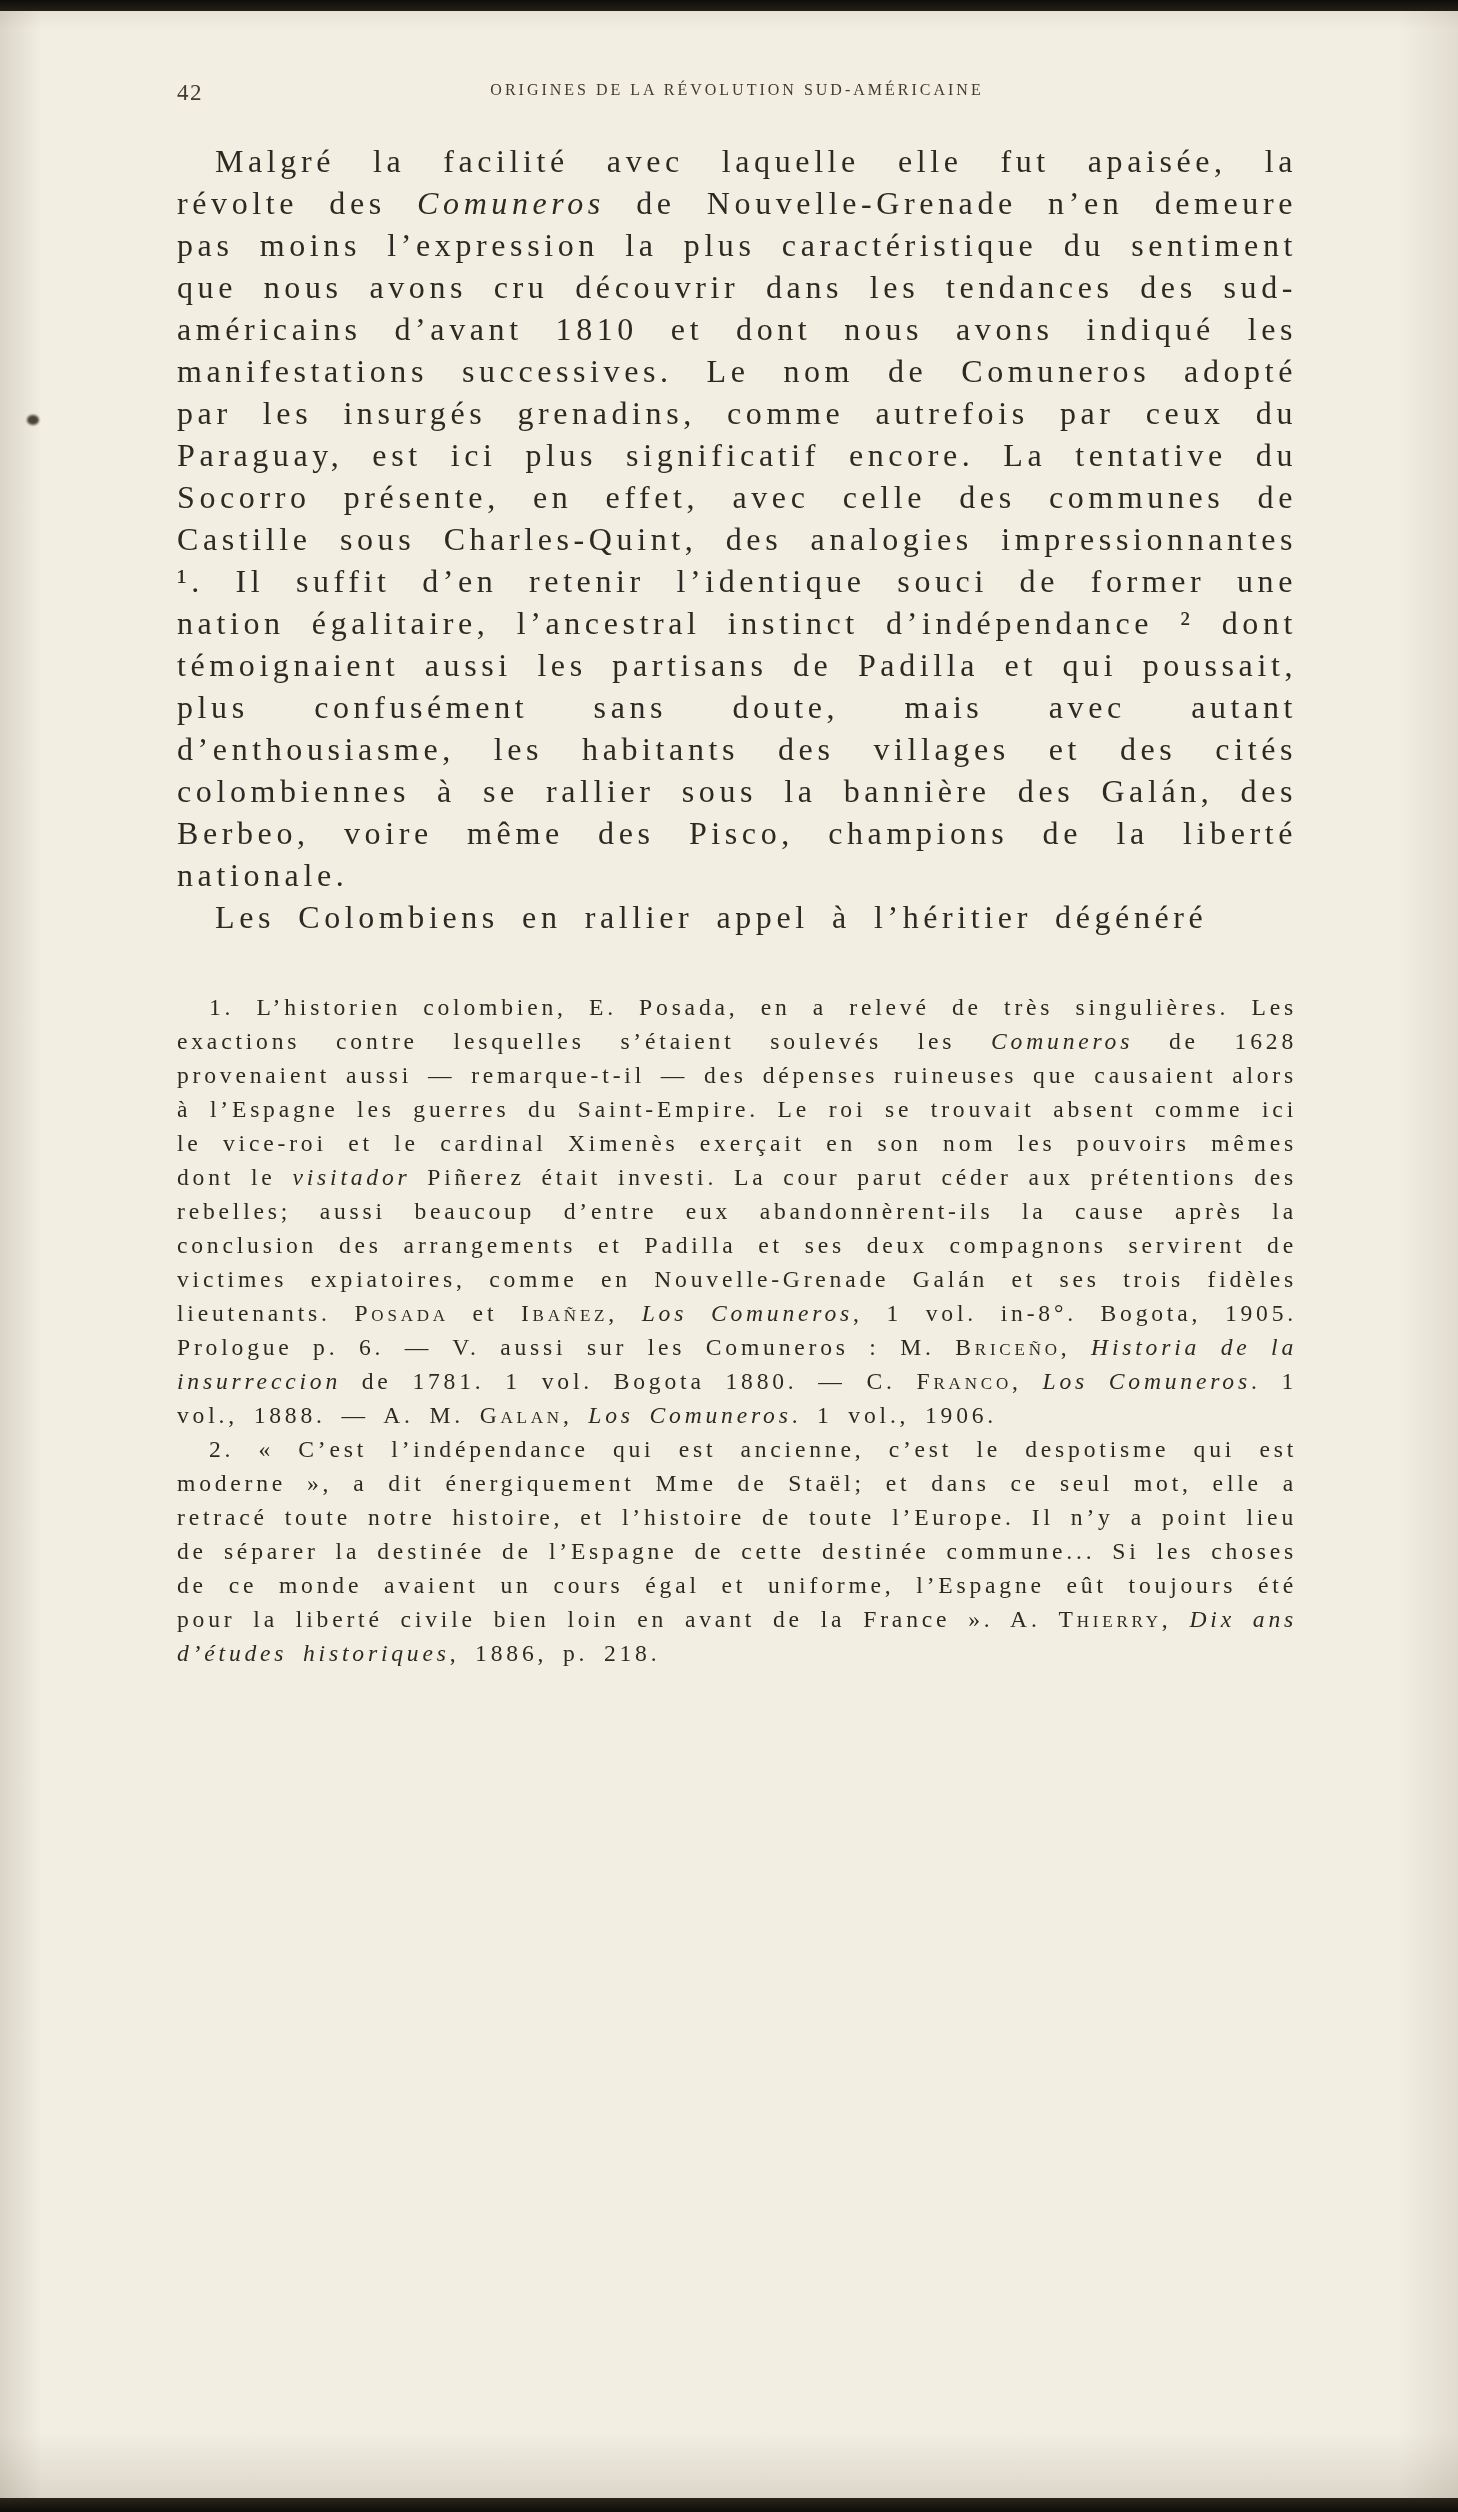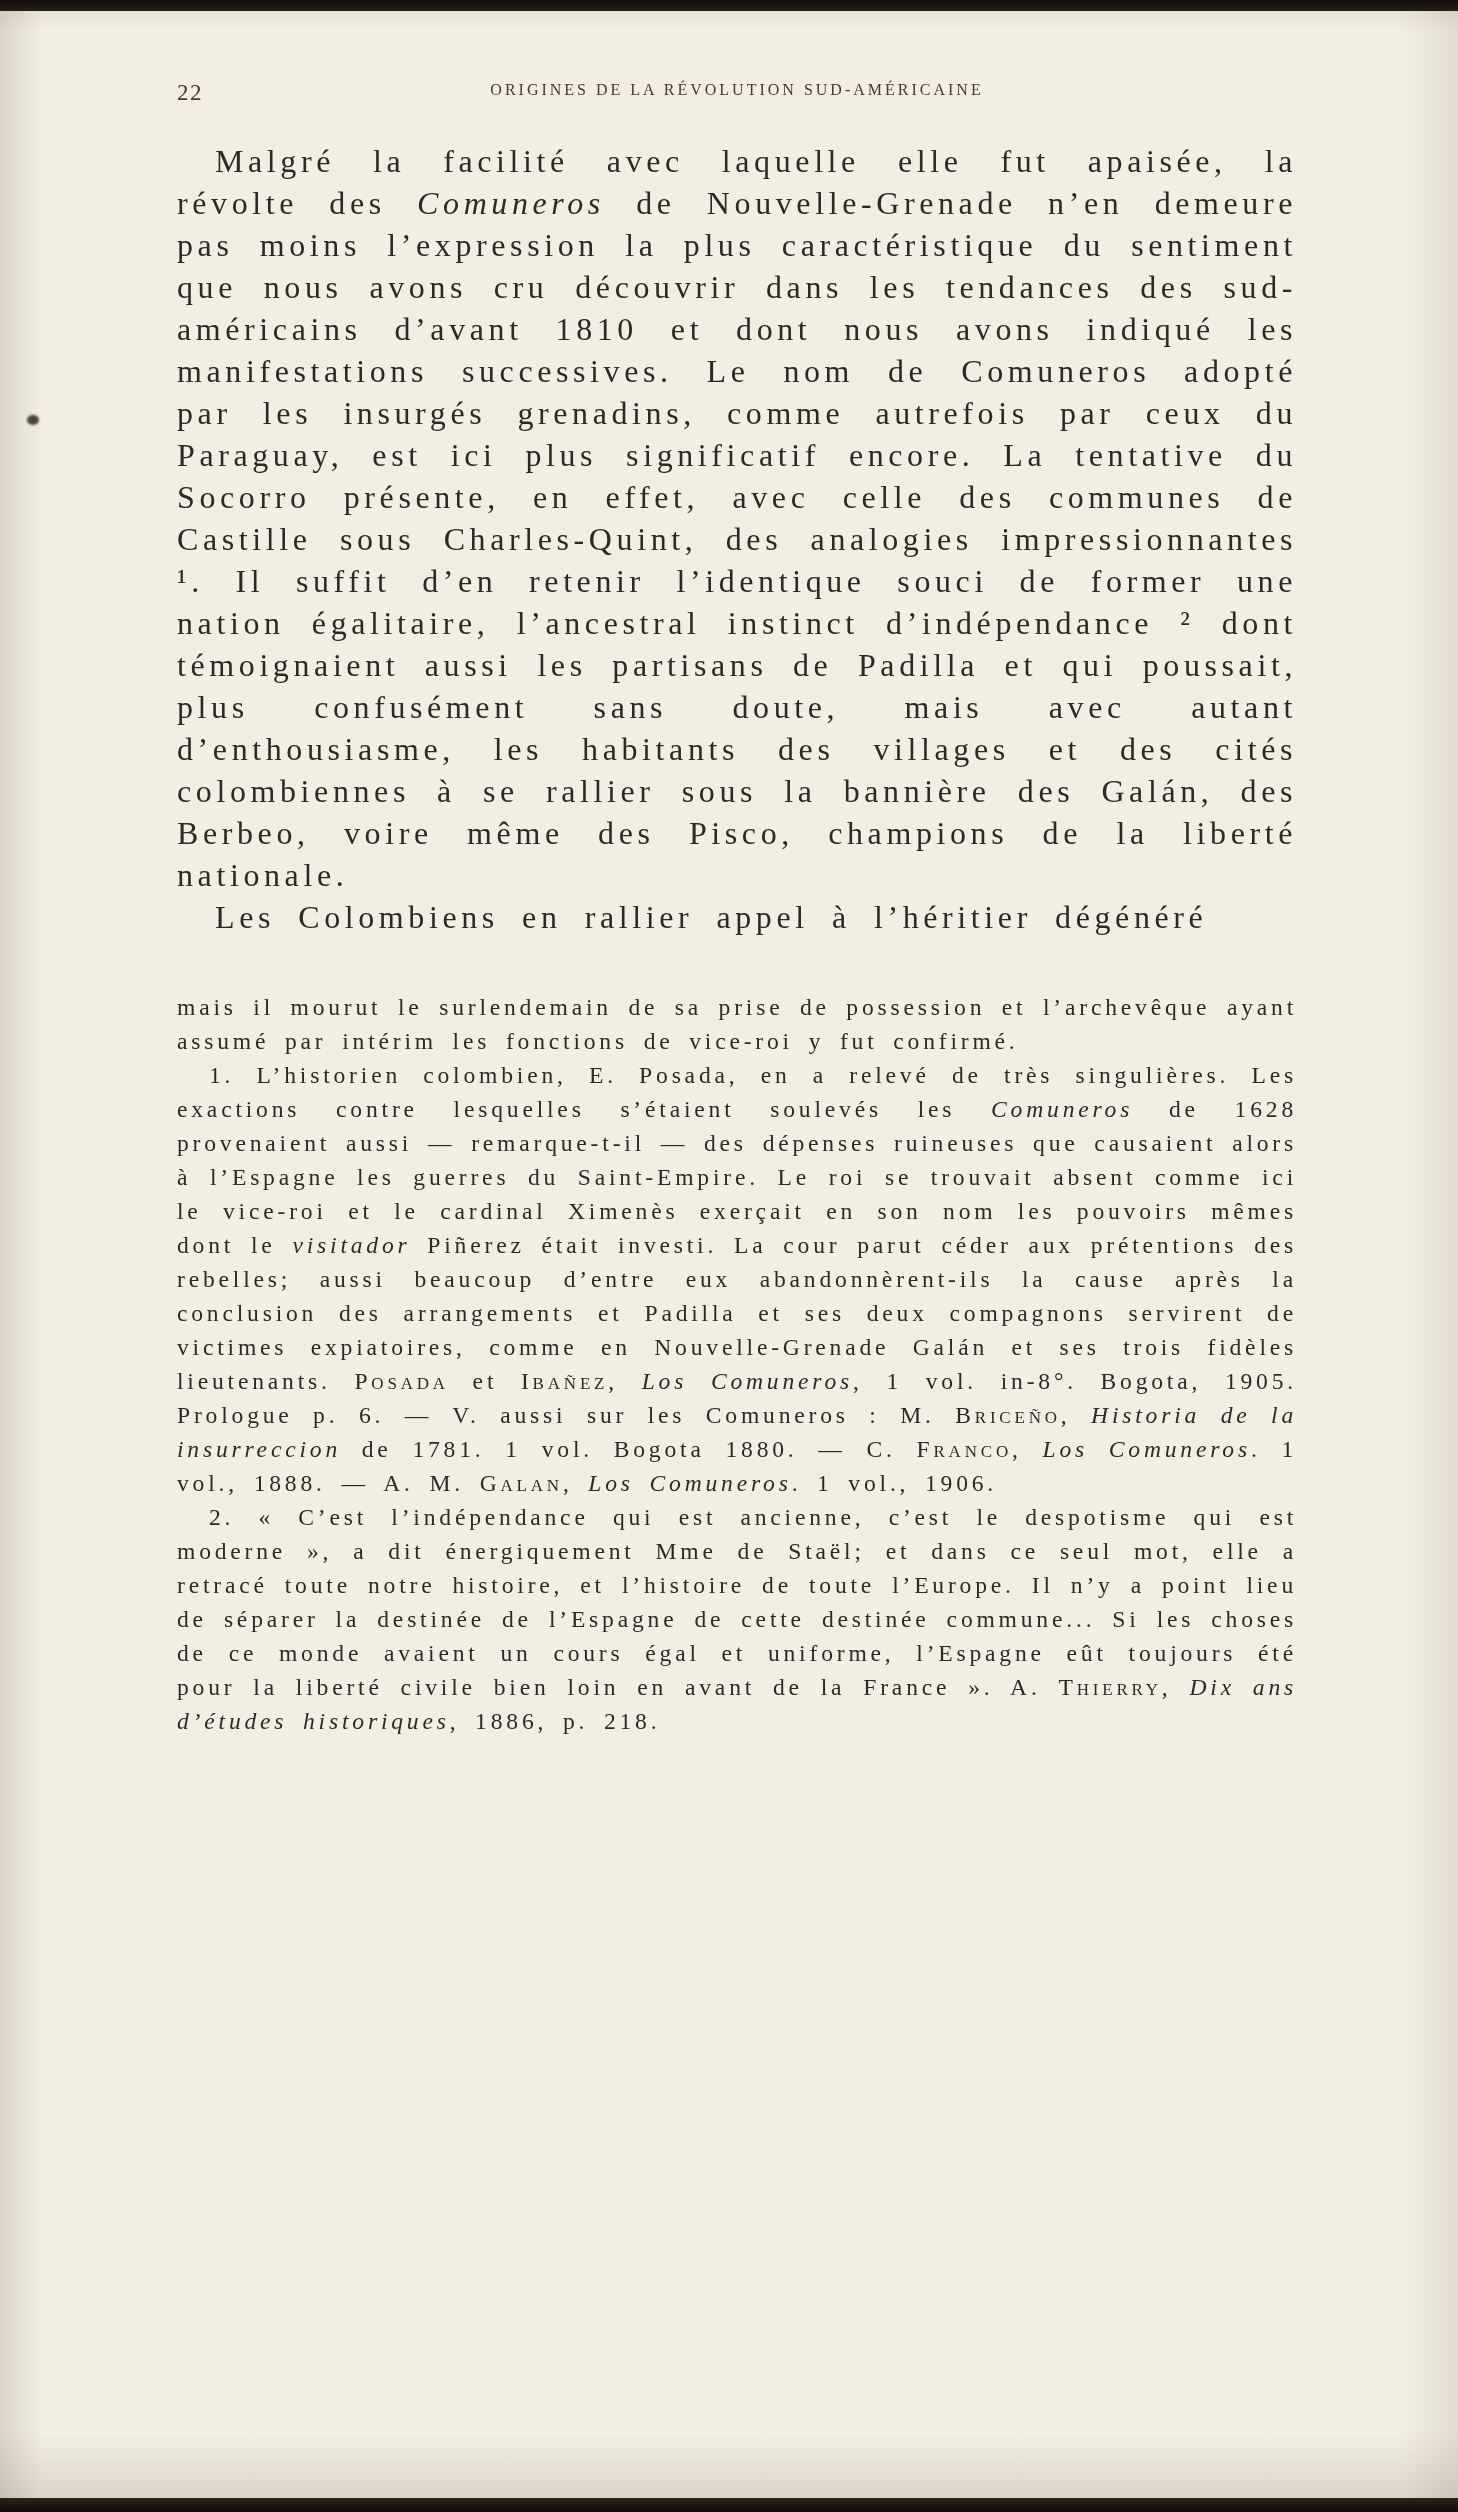--- a/index.html
+++ b/index.html
@@ -113,31 +113,30 @@
 </style>
 </head>
 <body>
 
 <div class="scan">
   <div class="edge edge-top"></div>
   <div class="speck"></div>
 
   <div class="content">
     <header class="page-header">
-      <span class="page-number">22</span>
+      <span class="page-number">42</span>
       <span class="running-title">ORIGINES DE LA RÉVOLUTION SUD-AMÉRICAINE</span>
     </header>
 
     <main class="body-text">
       <p class="para indent">Malgré la facilité avec laquelle elle fut apaisée, la révolte des <i>Comuneros</i> de Nouvelle-Grenade n’en demeure pas moins l’expression la plus caractéristique du sentiment que nous avons cru découvrir dans les tendances des sud-américains d’avant 1810 et dont nous avons indiqué les manifestations successives. Le nom de Comuneros adopté par les insurgés grenadins, comme autrefois par ceux du Paraguay, est ici plus significatif encore. La tentative du Socorro présente, en effet, avec celle des communes de Castille sous Charles-Quint, des analogies impressionnantes ¹. Il suffit d’en retenir l’identique souci de former une nation égalitaire, l’ancestral instinct d’indépendance ² dont témoignaient aussi les partisans de Padilla et qui poussait, plus confusément sans doute, mais avec autant d’enthousiasme, les habitants des villages et des cités colombiennes à se rallier sous la bannière des Galán, des Berbeo, voire même des Pisco, champions de la liberté nationale.</p>
       <p class="para indent">Les Colombiens en rallier appel à l’héritier dégénéré</p>
     </main>
 
     <section class="footnotes">
-      <p class="fn">mais il mourut le surlendemain de sa prise de possession et l’archevêque ayant assumé par intérim les fonctions de vice-roi y fut confirmé.</p>
       <p class="fn indent">1. L’historien colombien, E. Posada, en a relevé de très singulières. Les exactions contre lesquelles s’étaient soulevés les <i>Comuneros</i> de 1628 provenaient aussi — remarque-t-il — des dépenses ruineuses que causaient alors à l’Espagne les guerres du Saint-Empire. Le roi se trouvait absent comme ici le vice-roi et le cardinal Ximenès exerçait en son nom les pouvoirs mêmes dont le <i>visitador</i> Piñerez était investi. La cour parut céder aux prétentions des rebelles; aussi beaucoup d’entre eux abandonnèrent-ils la cause après la conclusion des arrangements et Padilla et ses deux compagnons servirent de victimes expiatoires, comme en Nouvelle-Grenade Galán et ses trois fidèles lieutenants. <span class="sc">Posada</span> et <span class="sc">Ibañez</span>, <i>Los Comuneros</i>, 1 vol. in-8°. Bogota, 1905. Prologue p. 6. — V. aussi sur les Comuneros : M. <span class="sc">Briceño</span>, <i>Historia de la insurreccion</i> de 1781. 1 vol. Bogota 1880. — C. <span class="sc">Franco</span>, <i>Los Comuneros</i>. 1 vol., 1888. — A. M. <span class="sc">Galan</span>, <i>Los Comuneros</i>. 1 vol., 1906.</p>
       <p class="fn indent">2. « C’est l’indépendance qui est ancienne, c’est le despotisme qui est moderne », a dit énergiquement Mme de Staël; et dans ce seul mot, elle a retracé toute notre histoire, et l’histoire de toute l’Europe. Il n’y a point lieu de séparer la destinée de l’Espagne de cette destinée commune... Si les choses de ce monde avaient un cours égal et uniforme, l’Espagne eût toujours été pour la liberté civile bien loin en avant de la France ». A. <span class="sc">Thierry</span>, <i>Dix ans d’études historiques</i>, 1886, p. 218.</p>
     </section>
   </div>
 
   <div class="edge edge-bottom"></div>
 </div>
 
 
 </body></html>

